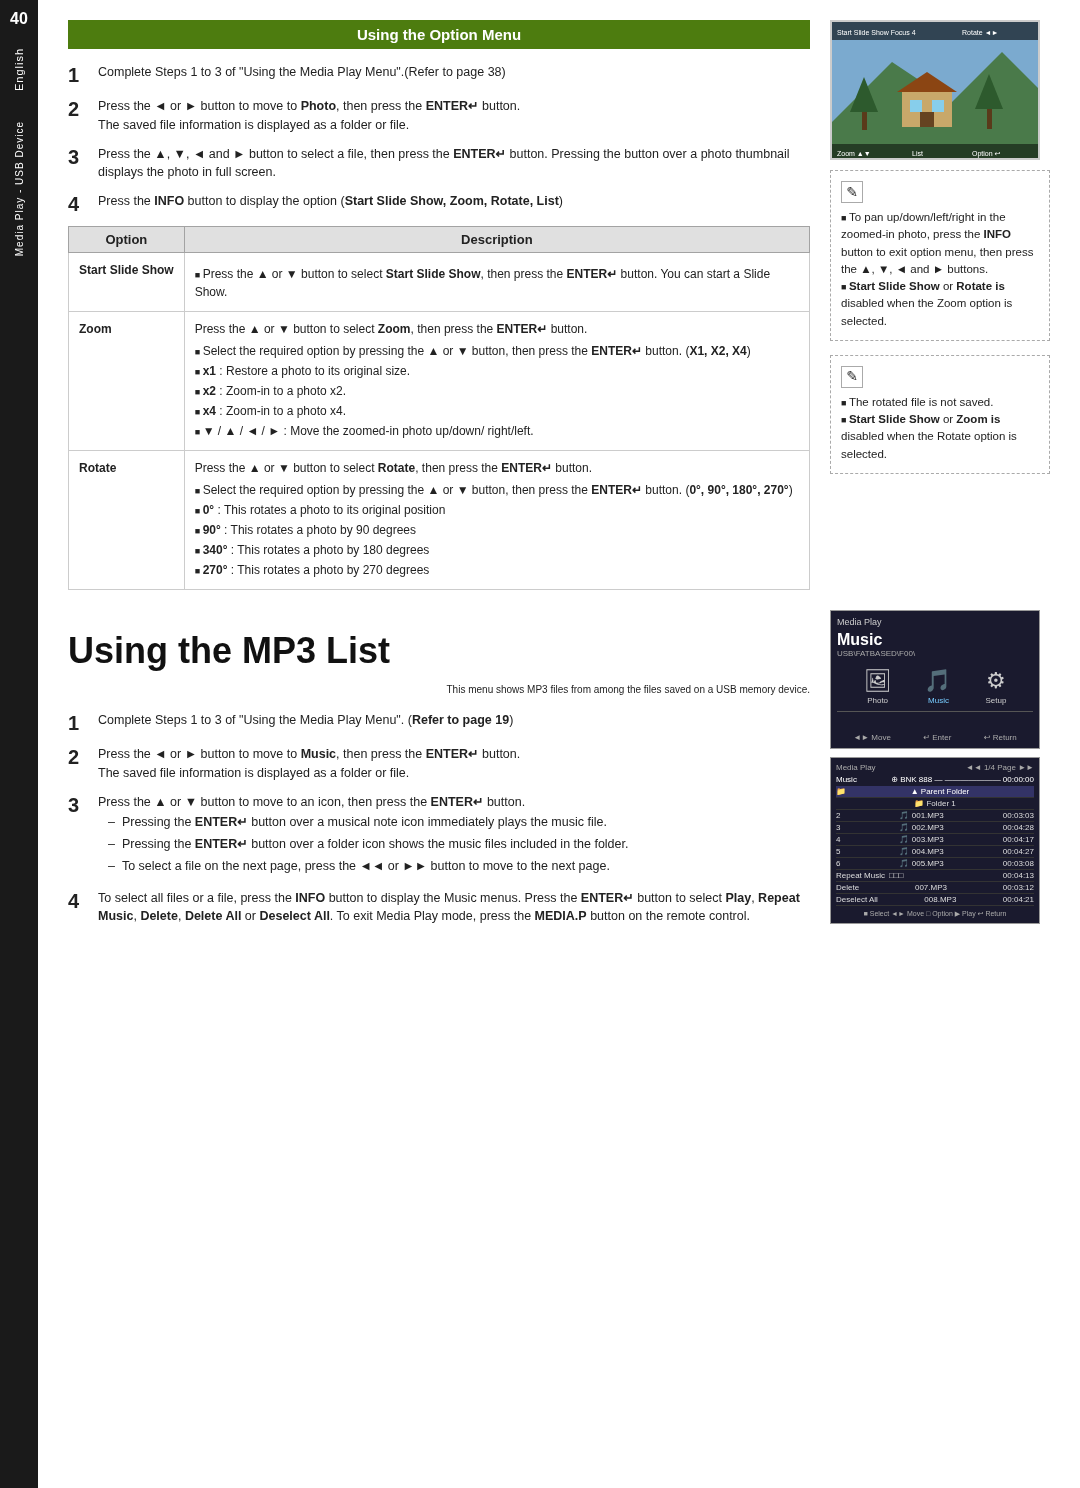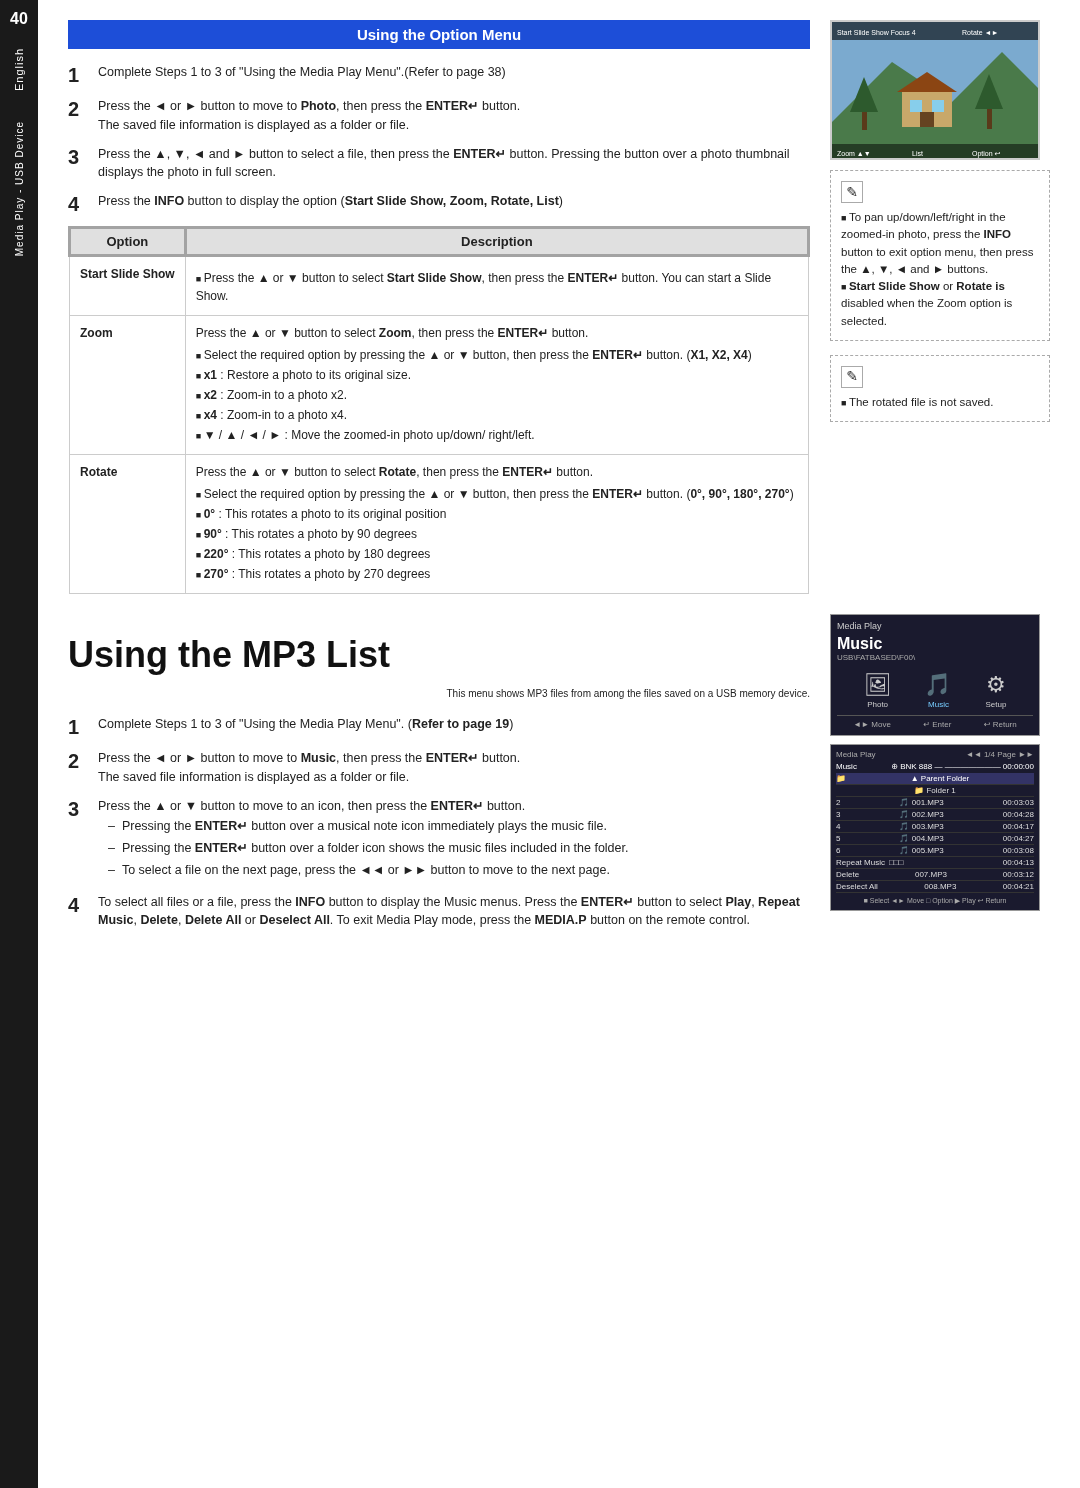--- a/index.html
+++ b/index.html
@@ -50,21 +50,21 @@
     }
 
     
     .main-content {
       margin-left: 38px;
       padding: 20px 30px 30px 30px;
     }
 
     
     .section-header {
-      background: #1d4ed8;
+      background: #4d7c0f;
       color: #fff;
       text-align: center;
       font-size: 15px;
       font-weight: bold;
       padding: 6px 0;
       margin-bottom: 14px;
     }
 
     .two-col {
       display: flex;
@@ -101,21 +101,21 @@
     }
 
     
     .option-table {
       width: 100%;
       border-collapse: collapse;
       margin-top: 10px;
     }
     .option-table th {
       background: #e0e0e0;
-      border: 3px solid #a3a3a3;
+      border: 1px solid #a3a3a3;
       padding: 5px 10px;
       font-size: 13px;
       font-weight: bold;
       text-align: center;
     }
     .option-table td {
       border: 1px solid #ccc;
       padding: 8px 10px;
       font-size: 12px;
       vertical-align: top;
@@ -236,21 +236,21 @@
     .screen-icon-item .icon-shape {
       font-size: 22px;
       margin-bottom: 2px;
     }
     .screen-nav {
       display: flex;
       justify-content: space-around;
       font-size: 8px;
       color: #aaa;
       border-top: 1px solid #555;
-      padding-top: 4px;
+      padding-top: 21px;
     }
 
     .screen-list-box {
       border: 1px solid #999;
       background: #1a1a2e;
       width: 210px;
       padding: 5px;
       color: #fff;
       font-size: 8px;
     }
@@ -351,21 +351,21 @@
             </td>
           </tr>
           <tr>
             <td>Rotate</td>
             <td>
               Press the ▲ or ▼ button to select <b>Rotate</b>, then press the <b>ENTER↵</b> button.
               <ul>
                 <li>Select the required option by pressing the ▲ or ▼ button, then press the <b>ENTER↵</b> button. (<b>0°, 90°, 180°, 270°</b>)</li>
                 <li><b>0°</b> : This rotates a photo to its  original position</li>
                 <li><b>90°</b> : This rotates a photo by 90  degrees</li>
-                <li><b>220°</b> : This rotates a photo by 180 degrees</li>
+                <li><b>340°</b> : This rotates a photo by 180 degrees</li>
                 <li><b>270°</b> : This rotates a photo by 270 degrees</li>
               </ul>
             </td>
           </tr>
         </tbody>
       </table>
     </div>
 
     <div class="right-col">
 
@@ -404,20 +404,21 @@
         <ul>
           <li>To pan up/down/left/right in the zoomed-in photo, press the <b>INFO</b> button to exit option menu, then press the ▲, ▼, ◄ and ► buttons.</li>
           <li><b>Start Slide Show</b> or <b>Rotate is</b> disabled when the Zoom option is selected.</li>
         </ul>
       </div>
 
       <div class="note-box">
         <div class="note-icon">✎</div>
         <ul>
           <li>The rotated file is not saved.</li>
+          <li><b>Start Slide Show</b> or <b>Zoom is</b> disabled when the Rotate option is selected.</li>
         </ul>
       </div>
     </div>
   </div>
 
   <div class="two-col" style="margin-top:20px;">
     <div class="left-col">
       <h1 class="mp3-title">Using the MP3 List</h1>
       <p class="mp3-description">This menu shows MP3 files from among the files saved on a USB memory device.</p>
 

